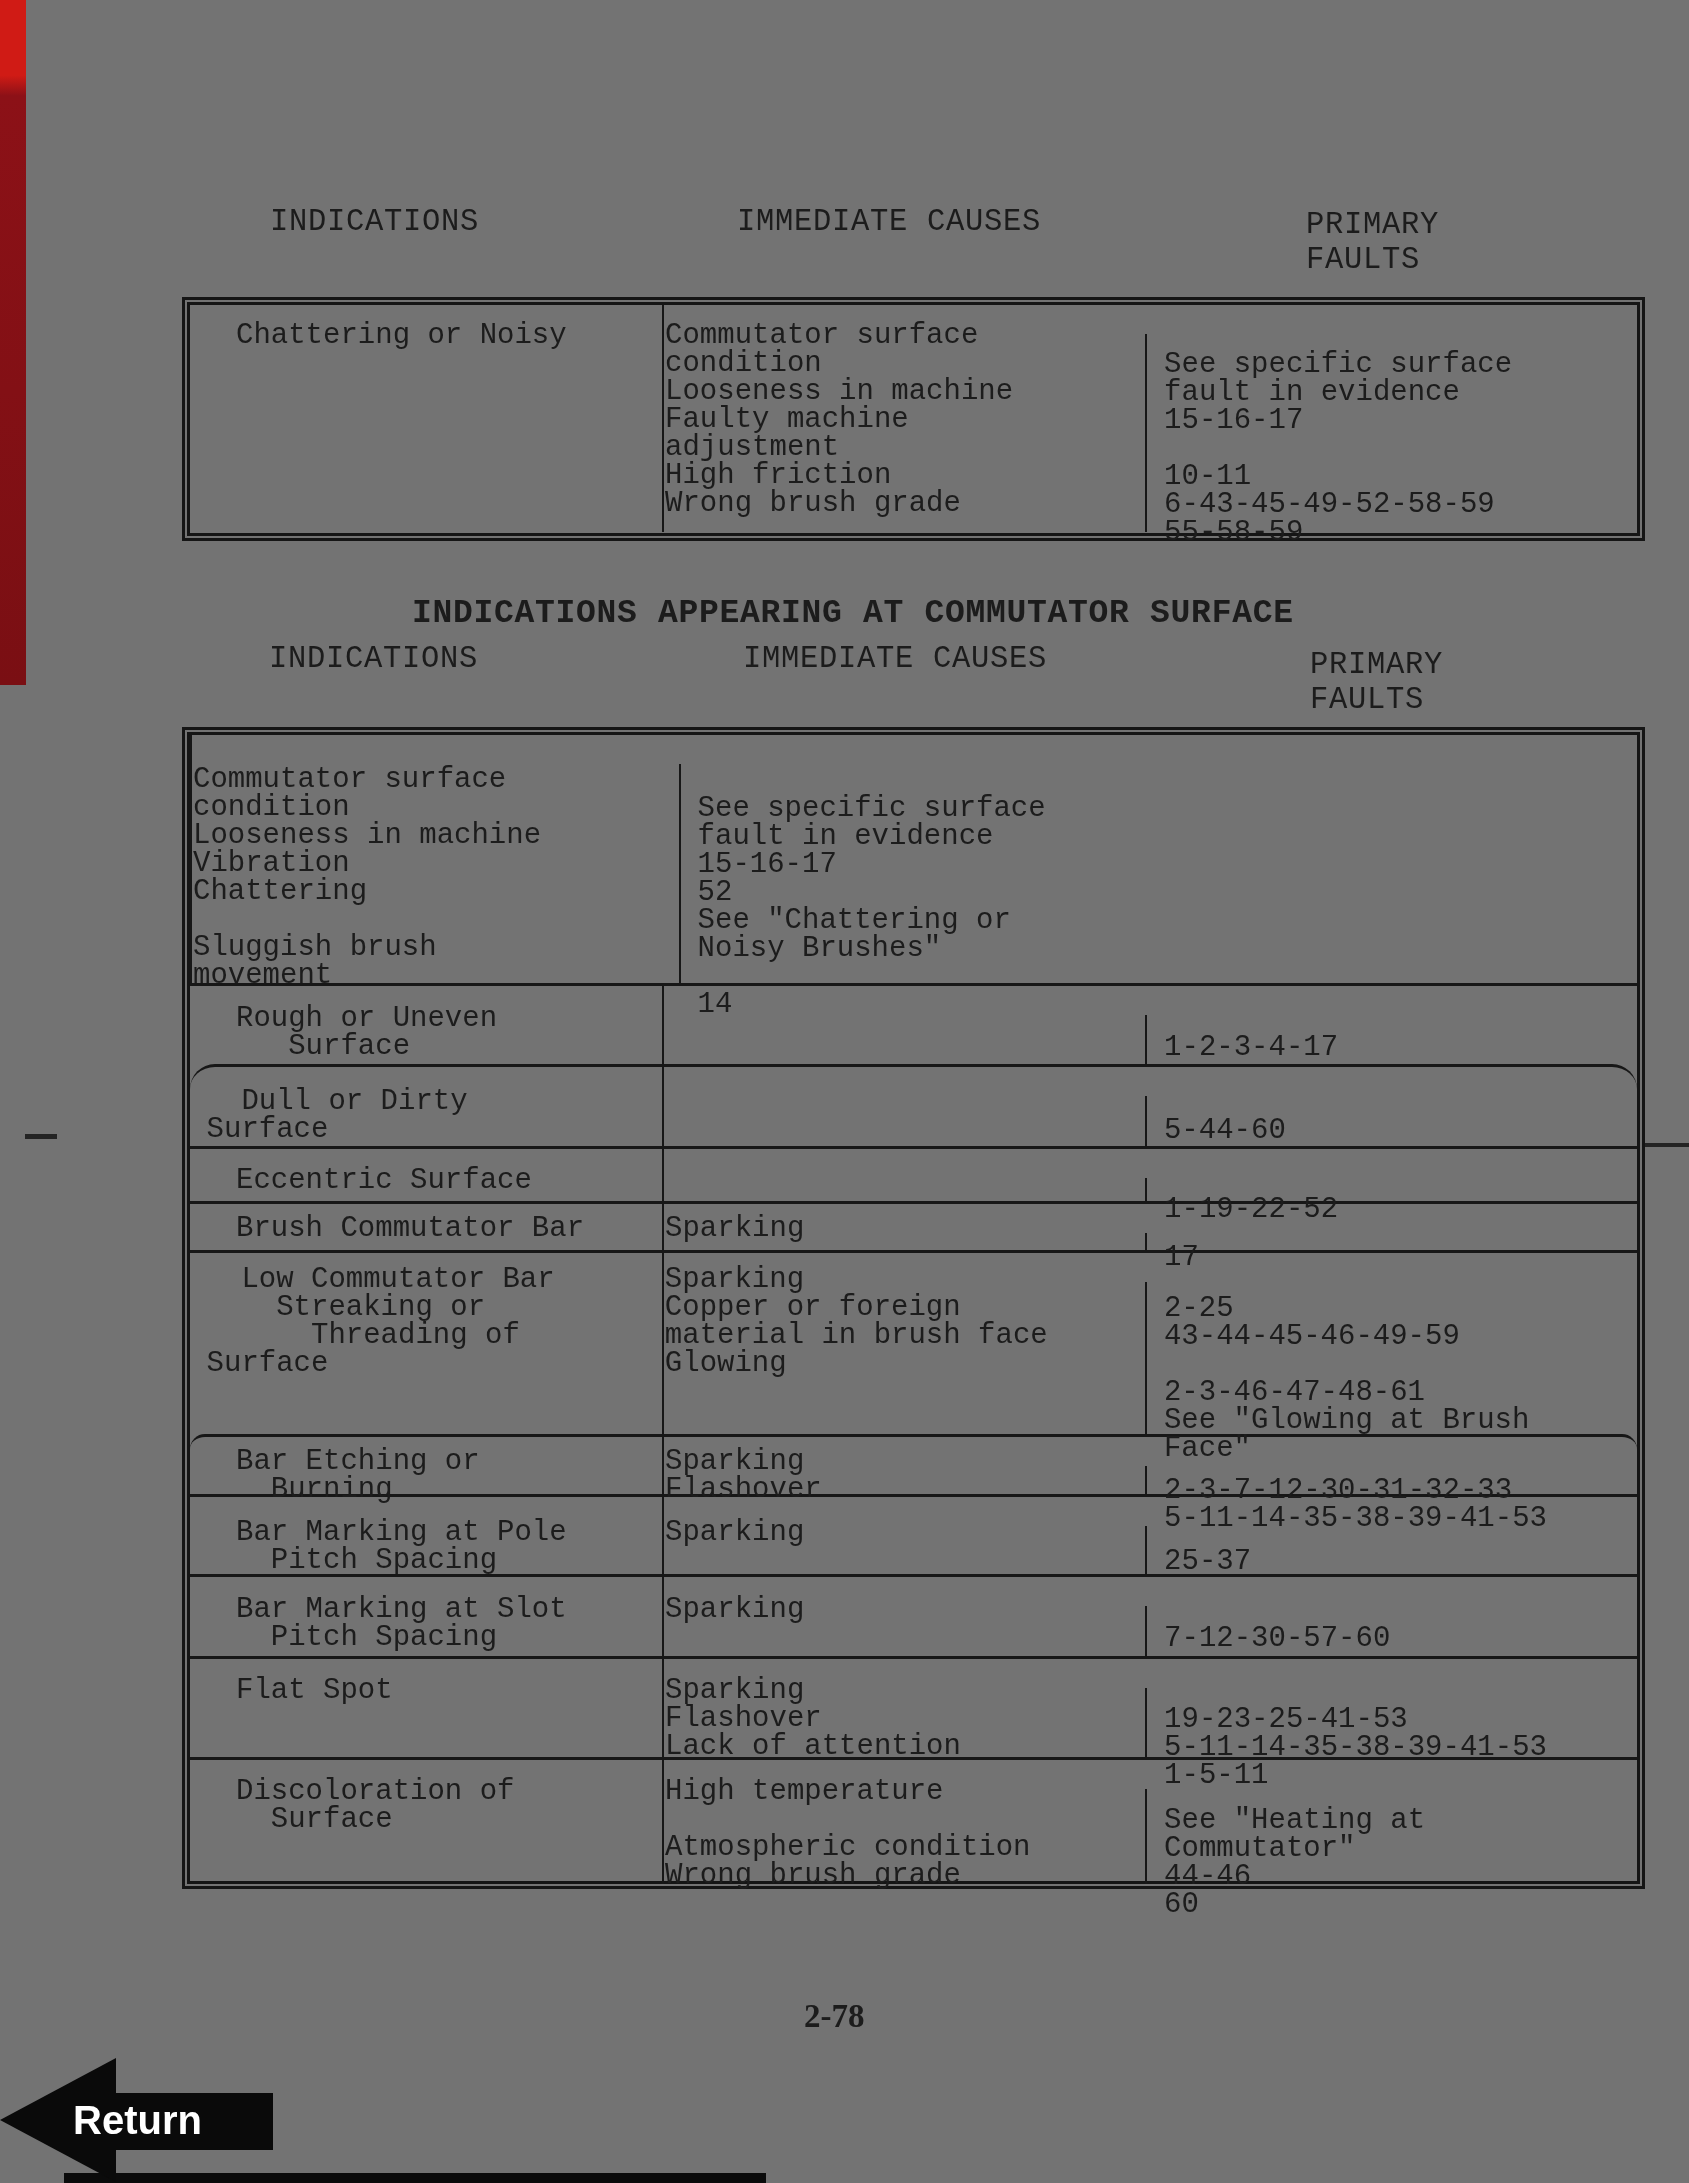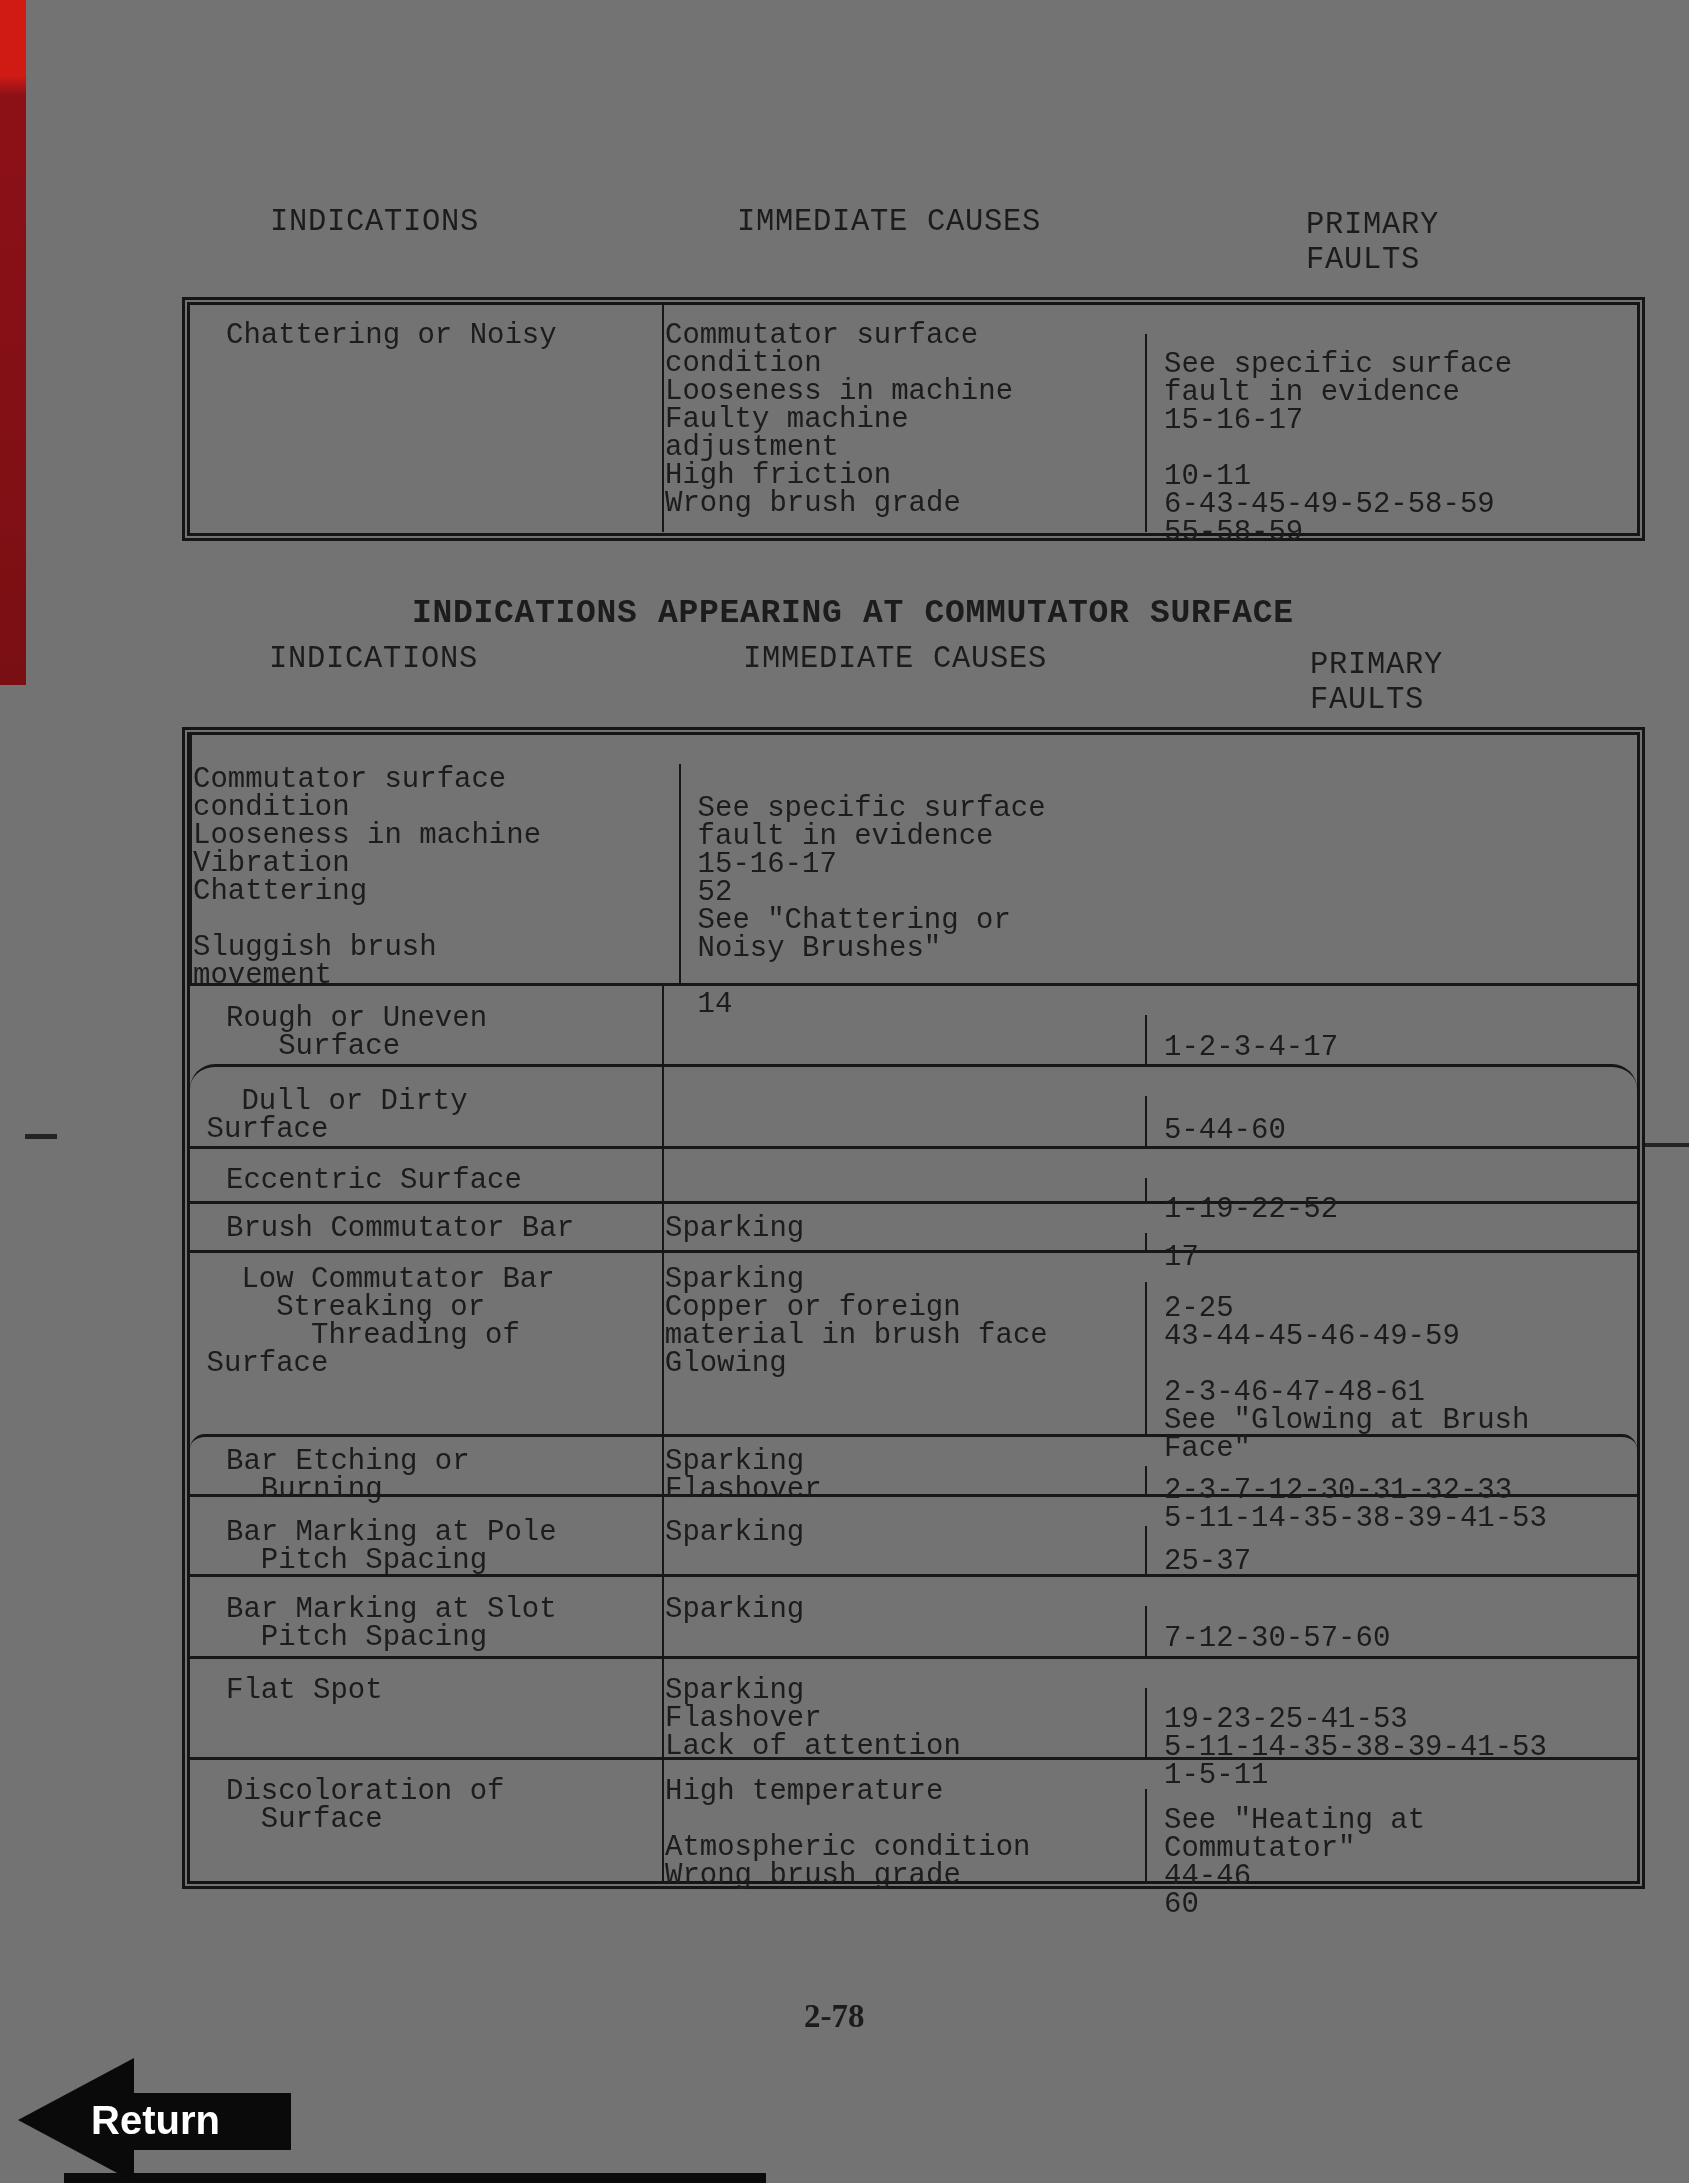--- a/index.html
+++ b/index.html
@@ -26,42 +26,42 @@
   .hdr2-faults{left:1310px;top:648px;}
   .section-title{left:412px;top:595px;font-size:33px;font-weight:bold;letter-spacing:0.7px;}
   
   .tbl{left:182px;width:1463px;border:8.3px double #151515;background:transparent;
        box-sizing:border-box;}
   .tbl1{top:297px;height:244px;}
   .tbl2{top:727px;height:1162px;}
   .row{display:flex;box-sizing:border-box;}
   .row + .row{border-top:3.5px solid #171717;}
   .cell{box-sizing:border-box;font-size:29px;line-height:28px;overflow:visible;}
-  .c-ind{width:477px;padding-left:36px;}
+  .c-ind{width:477px;padding-left:46px;}
   .c-causes{width:489px;border-left:2.8px solid #171717;padding-left:1px;}
   .c-faults{width:497px;border-left:2.8px solid #171717;padding-left:16.6px;margin-top:29px;}
   .outdent .c-ind{padding-left:16.6px;}
   
   .t1r1{height:227px;padding-top:0;} .t1r1 .cell{padding-top:16.6px;}
   .r1{height:248px;}  .r1  .cell{padding-top:31px;}
   .r2{height:81px;}  .r2  .cell{padding-top:19.4px;}
   .r3{height:82px;border-radius:25px;}  .r3  .cell{padding-top:21px;}
   .r4{height:55px;}   .r4  .cell{padding-top:18px;}
   .r5{height:49px;}   .r5  .cell{padding-top:11px;}
   .r6{height:184px;}  .r6  .cell{padding-top:12.5px;}
   .r7{height:60px;border-radius:15px;}   .r7  .cell{padding-top:11px;}
   .r8{height:80px;}  .r8  .cell{padding-top:22px;}
   .r9{height:82px;}  .r9  .cell{padding-top:19.4px;}
   .r10{height:101px;} .r10 .cell{padding-top:18px;}
   .r11{height:127px;} .r11 .cell{padding-top:18px;}
   
   .page-num{left:804px;top:1998px;font-family:"Liberation Serif","DejaVu Serif",serif;
     font-weight:bold;font-size:33px;}
   
-  .return-btn{left:18px;top:2058px;width:272px;height:123px;cursor:pointer;}
+  .return-btn{left:0;top:2058px;width:272px;height:123px;cursor:pointer;}
   .return-head{position:absolute;left:0;top:0;width:0;height:0;
     border-top:62px solid transparent;border-bottom:62px solid transparent;
     border-right:116px solid #0a0a0a;}
   .return-body{position:absolute;left:112px;top:35px;width:161px;height:57px;background:#0a0a0a;}
   .return-label{position:absolute;left:73px;top:35px;height:57px;line-height:55px;
     color:#ffffff;font-family:"Liberation Sans","DejaVu Sans",sans-serif;
     font-weight:bold;font-size:40px;z-index:2;}
 </style>
 </head>
 <body>

